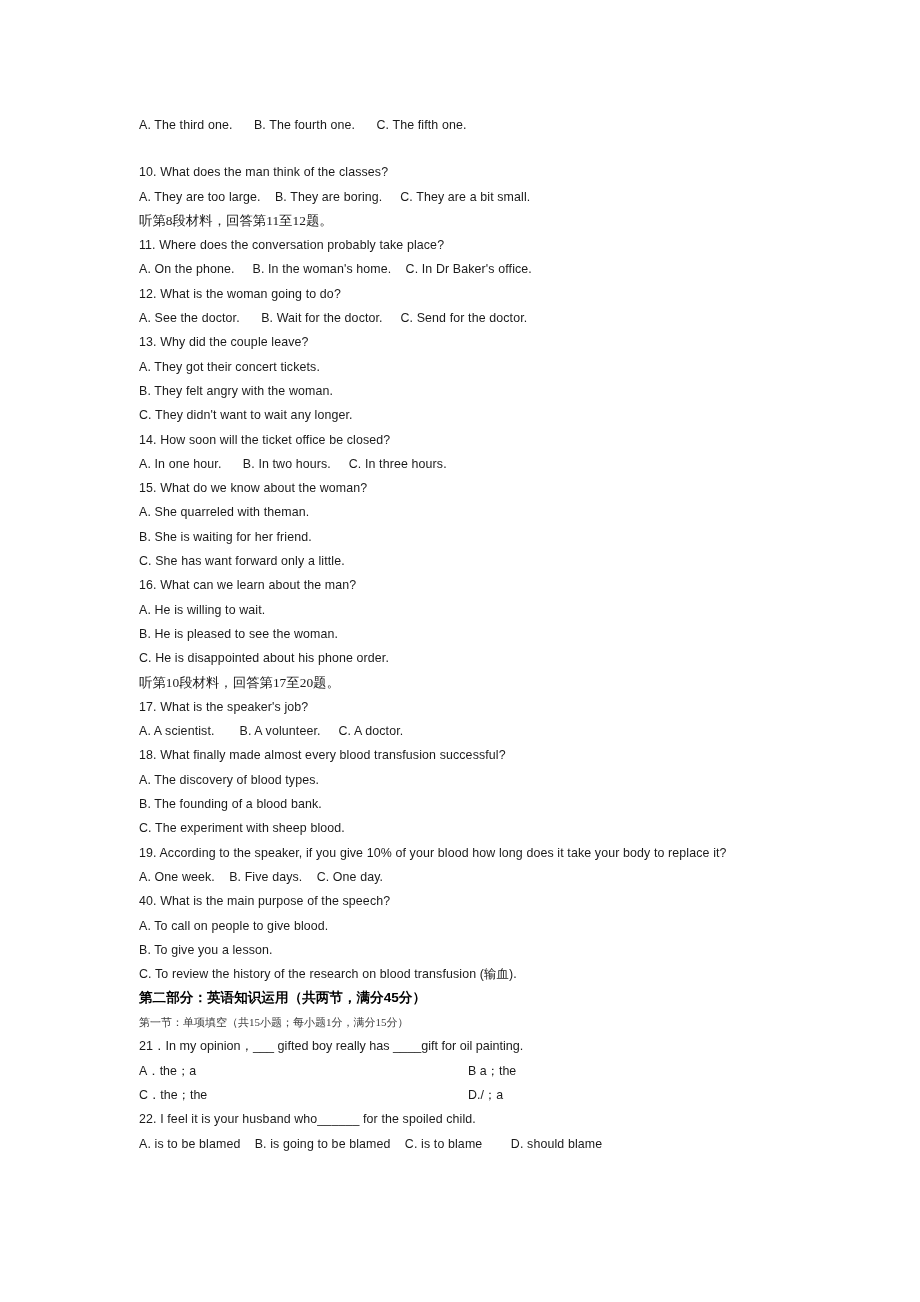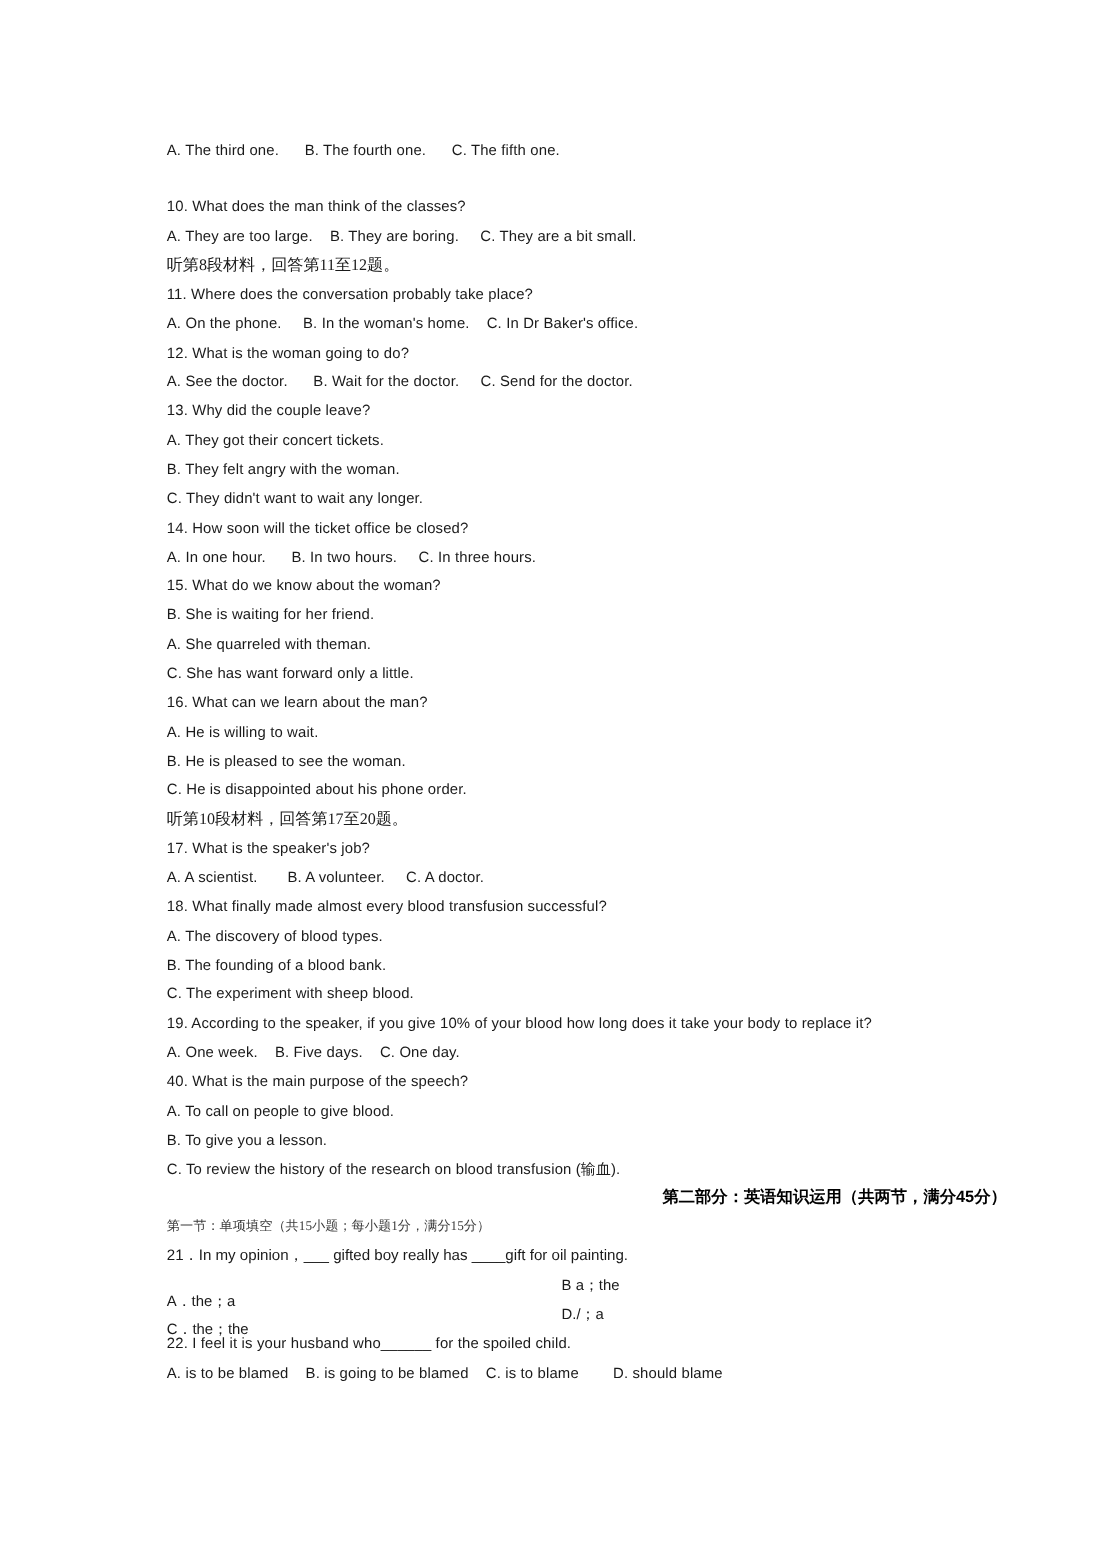--- a/index.html
+++ b/index.html
@@ -53,40 +53,39 @@
     color: #1a1a1a;
   }
   
   .cn-head {
     font-family: "Liberation Sans", "DejaVu Sans", sans-serif;
     font-weight: bold;
     font-size: 13.6px;
     line-height: 24px;
     white-space: pre;
     color: #000;
-    text-align: right;
   }
   
   .cn-sub {
     font-family: "Liberation Serif", "DejaVu Serif", serif;
     font-size: 11px;
     line-height: 24px;
     white-space: pre;
     color: #3a3a3a;
   }
   
   .tworow {
     position: relative;
     font-size: 12.4px;
     line-height: 24.3px;
     white-space: pre;
     height: 24.3px;
     color: #1a1a1a;
   }
-  .tworow .col-a { position: absolute; left: 0; top: 13px; }
+  .tworow .col-a { position: absolute; left: 0; top: 0; }
   .tworow .col-b { position: absolute; left: 329px; top: 0; }
   .q21 {
     font-size: 12.6px;
     line-height: 24.3px;
     white-space: pre;
     color: #1a1a1a;
   }
 </style>
 </head>
 <body>
@@ -112,22 +111,22 @@
 
     <div class="line">13. Why did the couple leave?</div>
     <div class="line opt">A. They got their concert tickets.</div>
     <div class="line opt">B. They felt angry with the woman.</div>
     <div class="line opt">C. They didn't want to wait any longer.</div>
 
     <div class="line">14. How soon will the ticket office be closed?</div>
     <div class="line opt">A. In one hour.      B. In two hours.     C. In three hours.</div>
 
     <div class="line">15. What do we know about the woman?</div>
+    <div class="line opt">A. She quarreled with theman.</div>
     <div class="line opt">B. She is waiting for her friend.</div>
-    <div class="line opt">A. She quarreled with theman.</div>
     <div class="line opt">C. She has want forward only a little.</div>
 
     <div class="line">16. What can we learn about the man?</div>
     <div class="line opt">A. He is willing to wait.</div>
     <div class="line opt">B. He is pleased to see the woman.</div>
     <div class="line opt">C. He is disappointed about his phone order.</div>
 
     <div class="cn-inst">听第10段材料，回答第17至20题。</div>
 
     <div class="line">17. What is the speaker's job?</div>

